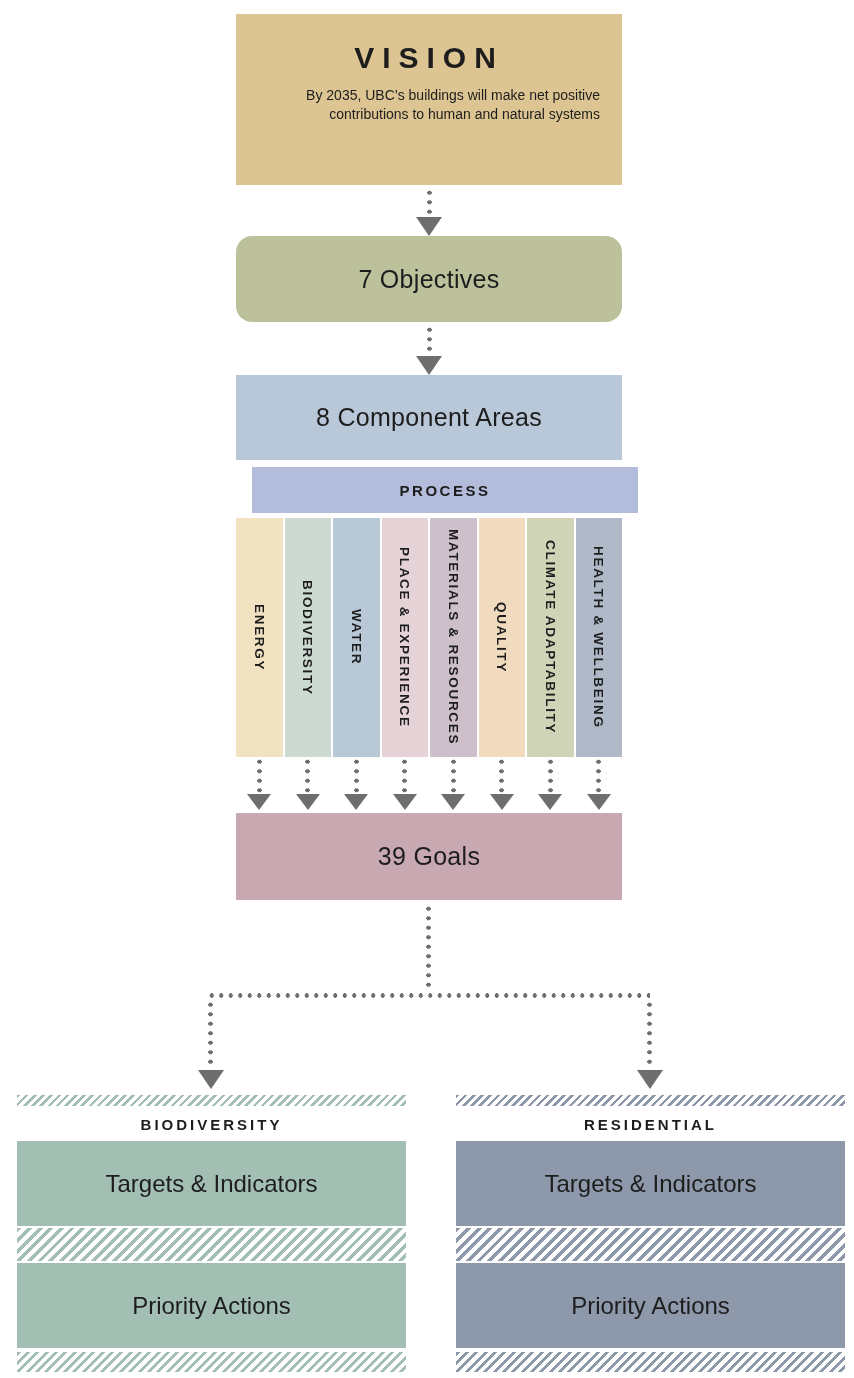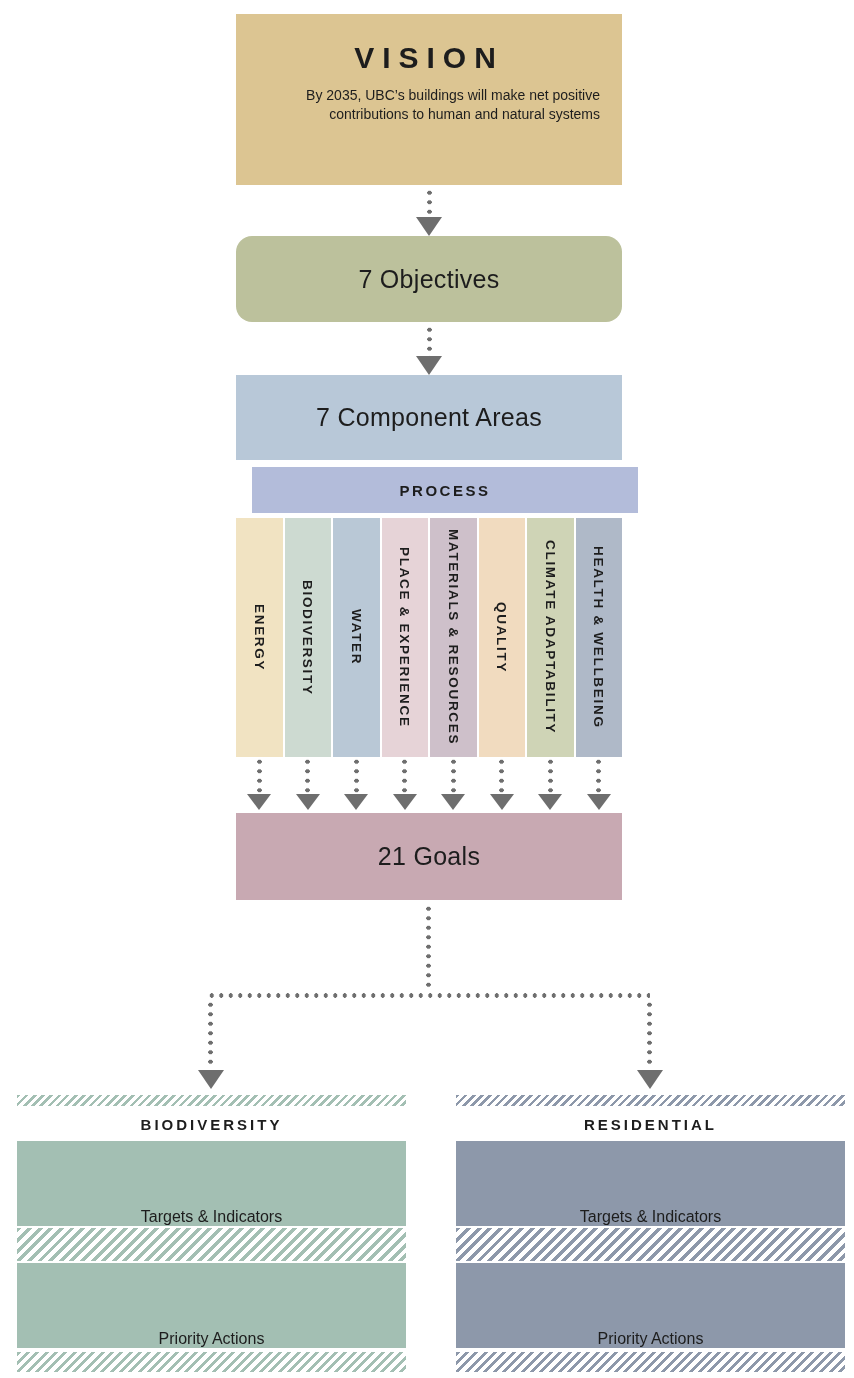--- a/index.html
+++ b/index.html
@@ -40,21 +40,21 @@
 
   
   .stream{position:absolute;width:389px;height:278px;top:1095px;}
   .stream>div{position:absolute;left:0;width:100%;}
   .hatch{background:repeating-linear-gradient(135deg,var(--sc) 0 2.6px,rgba(0,0,0,0) 2.6px 5.8px);}
   .hatch.thin{top:0;height:11px;}
   .hatch.mid{top:133px;height:33px;background:repeating-linear-gradient(135deg,var(--sc) 0 3.5px,rgba(0,0,0,0) 3.5px 7.5px);}
   .hatch.bot{top:257px;height:20px;background:repeating-linear-gradient(135deg,var(--sc) 0 3px,rgba(0,0,0,0) 3px 6.6px);}
   .stream-label{top:11px;height:36px;display:flex;align-items:center;justify-content:center;
     font-size:15px;font-weight:700;letter-spacing:3px;}
-  .sbox{display:flex;align-items:flex-end;justify-content:center;font-size:16px;}
+  .sbox{display:flex;align-items:center;justify-content:center;font-size:24px;}
   .sbox.targets{top:46px;height:85px;}
   .sbox.priority{top:168px;height:85px;}
 </style>
 </head>
 <body>
 
 <div class="page">
 
   <div class="abs box vision" style="left: 236px; top: 14px; width: 386px; height: 171px; background-color: rgb(220, 197, 146);">
     <div class="vision-title">VISION</div>
@@ -69,21 +69,21 @@
   <div class="abs box" style="left: 236px; top: 236px; width: 386px; height: 86px; background-color: rgb(188, 193, 156); border-radius: 16px;">
     <span class="big-label">7 Objectives</span>
   </div>
 
   <div class="abs arrow" style="left:416px;top:325px;width:26px;height:50px;">
     <div class="vdots" style="height:31px;"></div>
     <div class="tri"></div>
   </div>
 
   <div class="abs box" style="left: 236px; top: 375px; width: 386px; height: 85px; background-color: rgb(184, 200, 216);">
-    <span class="big-label">7 Component Areas</span>
+    <span class="big-label">8 Component Areas</span>
   </div>
 
   <div class="abs process-bar" style="left: 252px; top: 467px; width: 386px; height: 46px; background-color: rgb(179, 188, 218);">
     <span class="process-label">PROCESS</span>
   </div>
 
   <div class="abs columns" style="left:236px;top:518px;width:386px;height:239px;">
     <div class="col" style="background-color: rgb(241, 227, 194);">
       <span class="vtext">ENERGY</span>
     </div>
@@ -139,21 +139,21 @@
         <div class="vdots"></div>
         <div class="tri small"></div>
       </div>
     <div class="cell">
         <div class="vdots"></div>
         <div class="tri small"></div>
       </div>
   </div>
 
   <div class="abs box" style="left: 236px; top: 813px; width: 386px; height: 87px; background-color: rgb(200, 169, 178);">
-    <span class="big-label">21 Goals</span>
+    <span class="big-label">39 Goals</span>
   </div>
 
   <div class="abs vdots" style="left:424px;top:904px;height:86px;"></div>
   <div class="abs hdots" style="left:207px;top:991px;width:443px;"></div>
   <div class="abs vdots" style="left:206px;top:1000px;height:66px;"></div>
   <div class="abs vdots" style="left:645px;top:1000px;height:66px;"></div>
   <div class="abs tri" style="left:198px;top:1070px;"></div>
   <div class="abs tri" style="left:637px;top:1070px;"></div>
 
   <div class="stream" style="left: 17px; --sc: #a3bfb3;">

